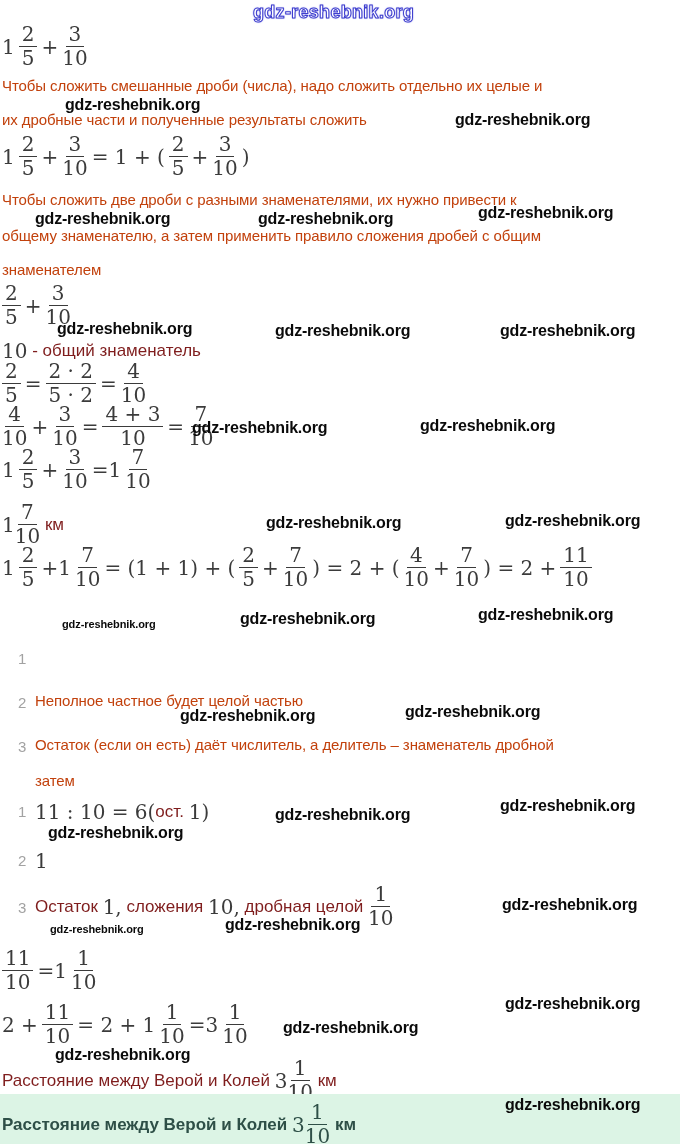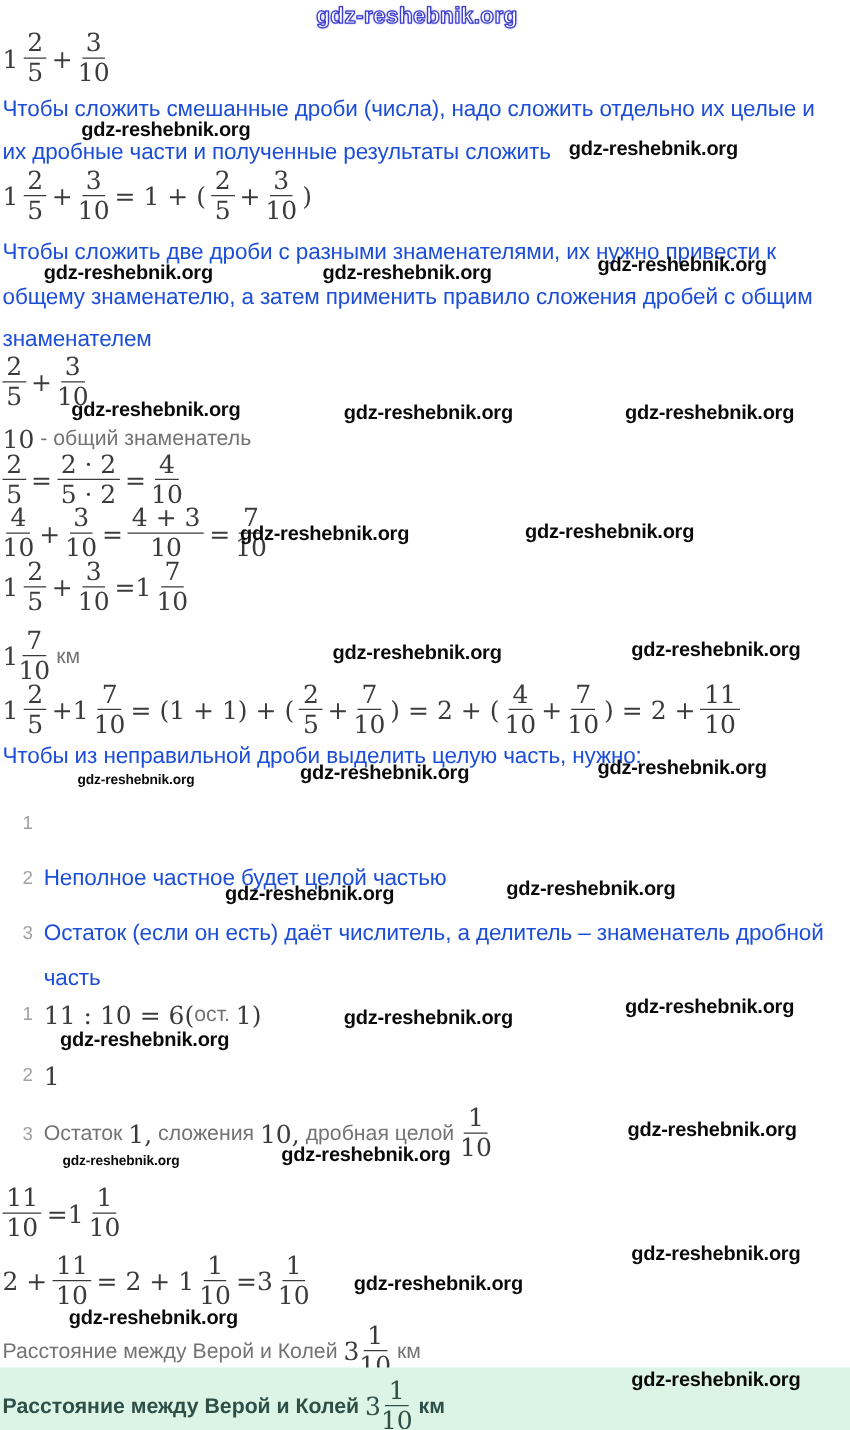--- a/index.html
+++ b/index.html
@@ -3,35 +3,35 @@
 <meta charset="utf-8">
 <style>
   * { margin:0; padding:0; box-sizing:border-box; }
   html,body { background:#ffffff; }
   .page {
     position:relative; width:680px; height:1144px; overflow:hidden;
     background:#ffffff; font-family:"Liberation Sans", sans-serif;
   }
   
   .text {
-    position:absolute; font-size:18px; color:#1d4ed8;
+    position:absolute; font-size:15px; color:#c2410c;
     white-space:pre; letter-spacing:-0.1px;
   }
   
   .math {
     position:absolute; display:flex; align-items:center; gap:4px;
     white-space:pre;
   }
   
   .mline {
     position:absolute; display:flex; align-items:center; gap:0;
     white-space:pre;
   }
   .t-math { font-family:"DejaVu Serif", serif; font-size:20px; color:#3b3b3b; }
-  .t-sans { font-size:17px; color:#737373; }
+  .t-sans { font-size:17px; color:#7f1d1d; }
   .frac {
     display:inline-flex; flex-direction:column; align-items:center;
     font-family:"DejaVu Serif", serif; font-size:20px; color:#3b3b3b;
     line-height:1.05; text-align:center; vertical-align:middle;
   }
   .frac .num { border-bottom:1.4px solid #3b3b3b; padding:0 3px 1px; }
   .frac .den { padding-top:1px; }
   
   .wm {
     position:absolute; font-size:16px; font-weight:600; color:#0a0a0a;
@@ -88,35 +88,34 @@
   <div class="wm" style="left:420px;top:417px">gdz-reshebnik.org</div>
 
   <div class="math" style="left:2px;top:447px"><span class="t-math">1</span><span class="frac"><span class="num">2</span><span class="den">5</span></span><span class="t-math">+</span><span class="frac"><span class="num">3</span><span class="den">10</span></span><span class="t-math">=1</span><span class="frac"><span class="num">7</span><span class="den">10</span></span></div>
 
   <div class="mline" style="left:2px;top:502px"><span class="t-math">1</span><span class="frac"><span class="num">7</span><span class="den">10</span></span><span class="t-sans"> км</span></div>
   <div class="wm" style="left:266px;top:514px">gdz-reshebnik.org</div>
   <div class="wm" style="left:505px;top:512px">gdz-reshebnik.org</div>
 
   <div class="math" style="left:2px;top:545px"><span class="t-math">1</span><span class="frac"><span class="num">2</span><span class="den">5</span></span><span class="t-math">+1</span><span class="frac"><span class="num">7</span><span class="den">10</span></span><span class="t-math">= (1 + 1) + (</span><span class="frac"><span class="num">2</span><span class="den">5</span></span><span class="t-math">+</span><span class="frac"><span class="num">7</span><span class="den">10</span></span><span class="t-math">) = 2 + (</span><span class="frac"><span class="num">4</span><span class="den">10</span></span><span class="t-math">+</span><span class="frac"><span class="num">7</span><span class="den">10</span></span><span class="t-math">) = 2 +</span><span class="frac"><span class="num">11</span><span class="den">10</span></span></div>
 
-  <div class="text" style="left:2px;top:594px">Чтобы из неправильной дроби выделить целую часть, нужно:</div>
   <div class="wm wm-sm" style="left:62px;top:618px">gdz-reshebnik.org</div>
   <div class="wm" style="left:240px;top:610px">gdz-reshebnik.org</div>
   <div class="wm" style="left:478px;top:606px">gdz-reshebnik.org</div>
 
   <div class="badge" style="left:18px;top:650px">1</div>
 
   <div class="badge" style="left:18px;top:694px">2</div>
   <div class="text" style="left:35px;top:692px">Неполное частное будет целой частью</div>
   <div class="wm" style="left:180px;top:707px">gdz-reshebnik.org</div>
   <div class="wm" style="left:405px;top:703px">gdz-reshebnik.org</div>
 
   <div class="badge" style="left:18px;top:738px">3</div>
   <div class="text" style="left:35px;top:736px">Остаток (если он есть) даёт числитель, а делитель – знаменатель дробной</div>
-  <div class="text" style="left:35px;top:772px">часть</div>
+  <div class="text" style="left:35px;top:772px">затем</div>
 
   <div class="badge" style="left:18px;top:803px">1</div>
   <div class="mline" style="left:35px;top:800px"><span class="t-math">11 : 10 = 6(</span><span class="t-sans">ост. </span><span class="t-math">1)</span></div>
   <div class="wm" style="left:275px;top:806px">gdz-reshebnik.org</div>
   <div class="wm" style="left:500px;top:797px">gdz-reshebnik.org</div>
   <div class="wm" style="left:48px;top:824px">gdz-reshebnik.org</div>
 
   <div class="badge" style="left:18px;top:852px">2</div>
   <div class="mline" style="left:35px;top:849px"><span class="t-math">1</span></div>
 

